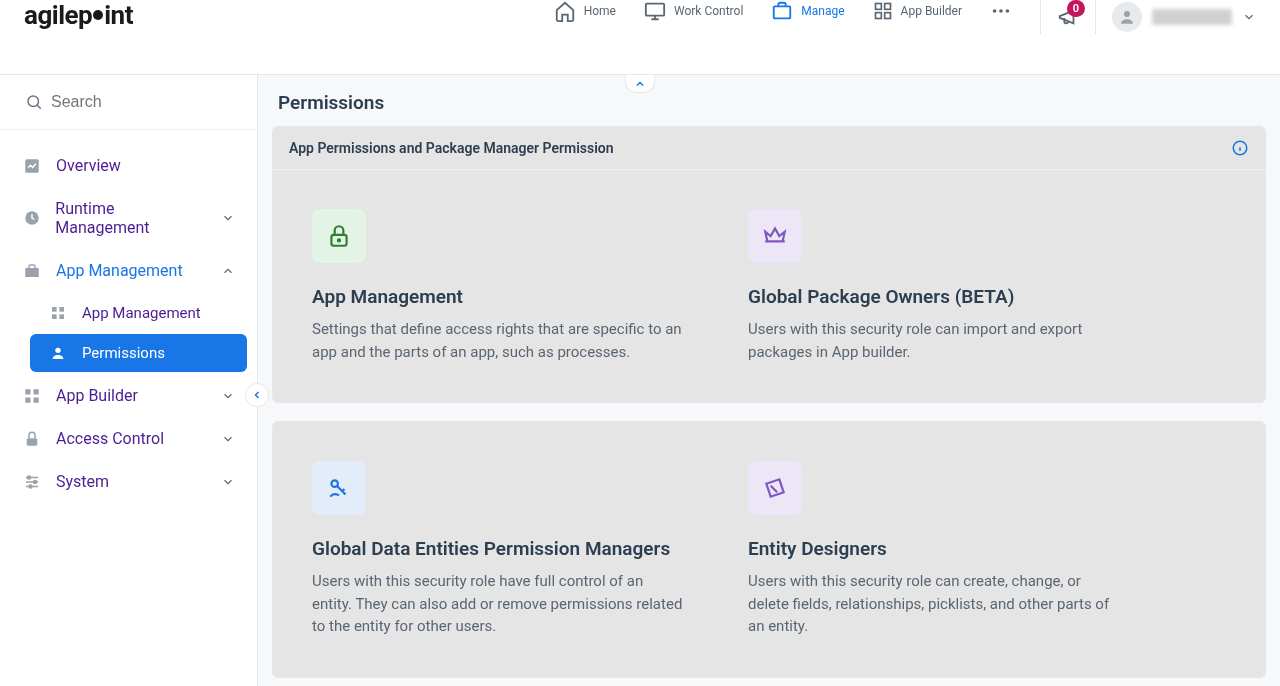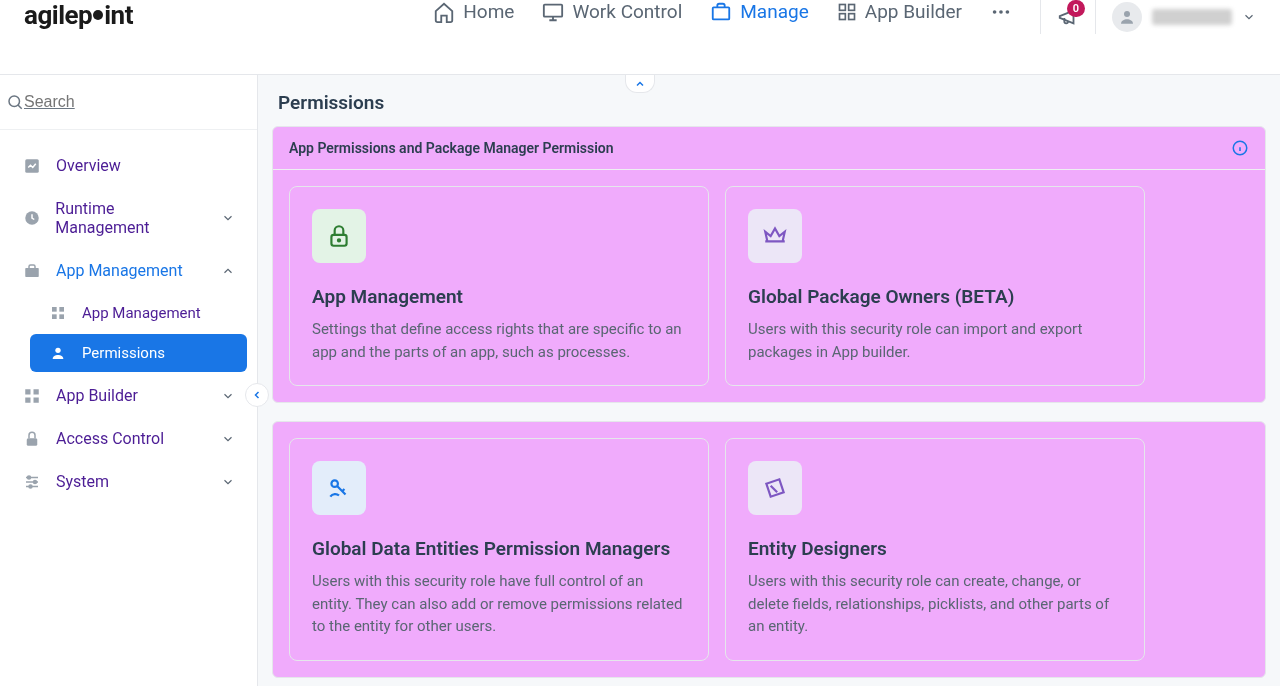--- a/index.html
+++ b/index.html
@@ -1,52 +1,52 @@
 <!DOCTYPE html>
 <html><head>
 <meta charset="utf-8">
 <style>
 * { box-sizing: border-box; margin: 0; padding: 0; }
 body { font-family: -apple-system, BlinkMacSystemFont, "Segoe UI", Roboto, Arial, sans-serif; background: #fff; color: #2c3e50; width: 1280px; height: 686px; overflow: hidden; }
 .topbar { height: 75px; display: flex; align-items: flex-start; padding: 0 24px; border-bottom: 1px solid #e5e7eb; position: relative; }
 .logo { font-size: 26px; font-weight: 700; color: #1a1a1a; letter-spacing: -0.5px; }
 .logo .dot { display:inline-block; width:10px; height:10px; background:#1a1a1a; border-radius:50%; margin:0 1px; vertical-align: middle; position:relative; top:-2px;}
 .nav { display: flex; gap: 28px; margin-left: auto; align-items: center; }
-.nav-item { display: flex; align-items: center; gap: 8px; color: #5a6673; font-size: 19px; cursor: pointer; }
+.nav-item { display: flex; align-items: center; gap: 8px; color: #5a6673; font-size: 12px; cursor: pointer; }
 .nav-item.active { color: #1976e6; }
 .nav-right { display: flex; align-items: center; gap: 16px; margin-left: 28px; }
 .vdiv { width:1px; height:34px; background:#e5e7eb; }
 .bell-wrap { position: relative; }
 .badge { position: absolute; top:-6px; right:-6px; background:#c2185b; color:#fff; font-size:11px; font-weight:600; border-radius:10px; padding:2px 6px; }
 .user-chip { display:flex; align-items:center; gap:10px; cursor:pointer; }
 .avatar { width:30px; height:30px; background:#e8eaed; border-radius:50%; display:flex; align-items:center; justify-content:center; }
 .username-blur { width:80px; height:16px; background:#d0d0d0; border-radius:3px; filter:blur(2px); }
 .collapse-tab { position:absolute; left:50%; top:75px; transform:translateX(-50%); width:30px; height:18px; background:#fff; border:1px solid #e5e7eb; border-top:none; border-radius:0 0 12px 12px; display:flex; align-items:center; justify-content:center; z-index:10; cursor:pointer;}
 
 .layout { display:flex; height:calc(686px - 75px); }
 .sidebar { width:258px; border-right:1px solid #e5e7eb; display:flex; flex-direction:column; position:relative; }
-.search-row { display:flex; align-items:center; gap:0; padding:18px 6px; border-bottom:1px solid #eef0f2; color:#6b7682;text-decoration:underline;}
+.search-row { display:flex; align-items:center; gap:8px; padding:18px 25px; border-bottom:1px solid #eef0f2; color:#6b7682;}
 .search-row input { border:none; outline:none; font-size:16px; color:#6b7682; width:100%; background:transparent;}
 .side-list { padding:14px 0; }
 .side-item { display:flex; align-items:center; gap:14px; padding:12px 22px; color:#4c1d95; font-size:16px; cursor:pointer; position:relative; }
 .side-item .chev { margin-left:auto; color:#5a6673; }
 .side-item .icon { width:20px; display:flex; justify-content:center; color:#9aa3ad;}
 .side-sub { padding-left:20px; }
 .side-sub .side-item { padding:10px 22px 10px 18px; font-size:15px; border-radius:6px; margin:2px 10px;}
 .side-item.expanded { color:#1976e6; }
 .side-item.expanded .icon { color:#9aa3ad;}
 .side-item.selected { background:#1976e6; color:#fff; }
 .side-item.selected .icon { color:#fff;}
 .sidebar-collapse { position:absolute; right:-12px; top:308px; width:24px; height:24px; background:#fff; border:1px solid #e5e7eb; border-radius:50%; display:flex; align-items:center; justify-content:center; cursor:pointer; z-index:5;}
 
 .main { flex:1; background:#f6f8fa; overflow-y:auto; position:relative; }
 .main::-webkit-scrollbar { width:12px; }
 .main::-webkit-scrollbar-thumb { background:#c6cbd1; border-radius:6px; }
 .page-title { font-size:19px; font-weight:600; color:#2c3e50; padding:16px 20px 12px; }
-.section { background:#f0abfc; border:1px solid #e5e7eb; border-radius:6px; margin:0 14px 18px 14px; }
+.section { background:#e5e5e5; border:1px solid #e5e7eb; border-radius:6px; margin:0 14px 18px 14px; }
 .section-head { display:flex; align-items:center; justify-content:space-between; padding:12px 16px; font-size:14px; font-weight:600; color:#2c3e50; border-bottom:1px solid #eef0f2;}
 .info-icon { color:#1976e6; cursor:pointer; }
 .cards { display:flex; gap:16px; padding:16px; }
 .card { flex:1; max-width:420px; border:1px solid #e5e7eb; border-radius:8px; padding:22px; }
 .card-icon { width:54px; height:54px; border-radius:8px; display:flex; align-items:center; justify-content:center; margin-bottom:22px; }
 .card-icon.green { background:#e3f3e6; color:#2e7d32; }
 .card-icon.purple { background:#ece6f7; color:#7e57c2; }
 .card-icon.blue { background:#e3edfa; color:#1976e6; }
 .card-title { font-size:19px; font-weight:600; color:#2c3e50; margin-bottom:10px; }
 .card-desc { font-size:15px; color:#5a6673; line-height:1.5; }

